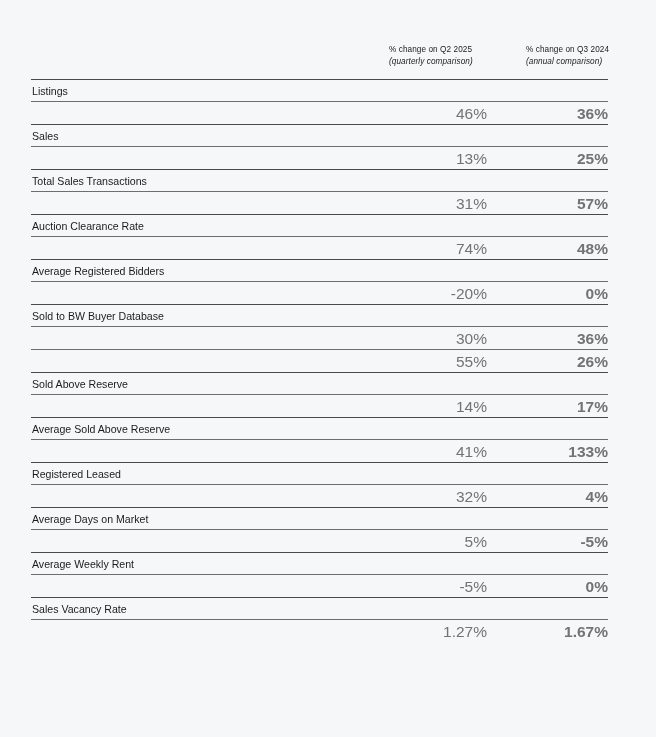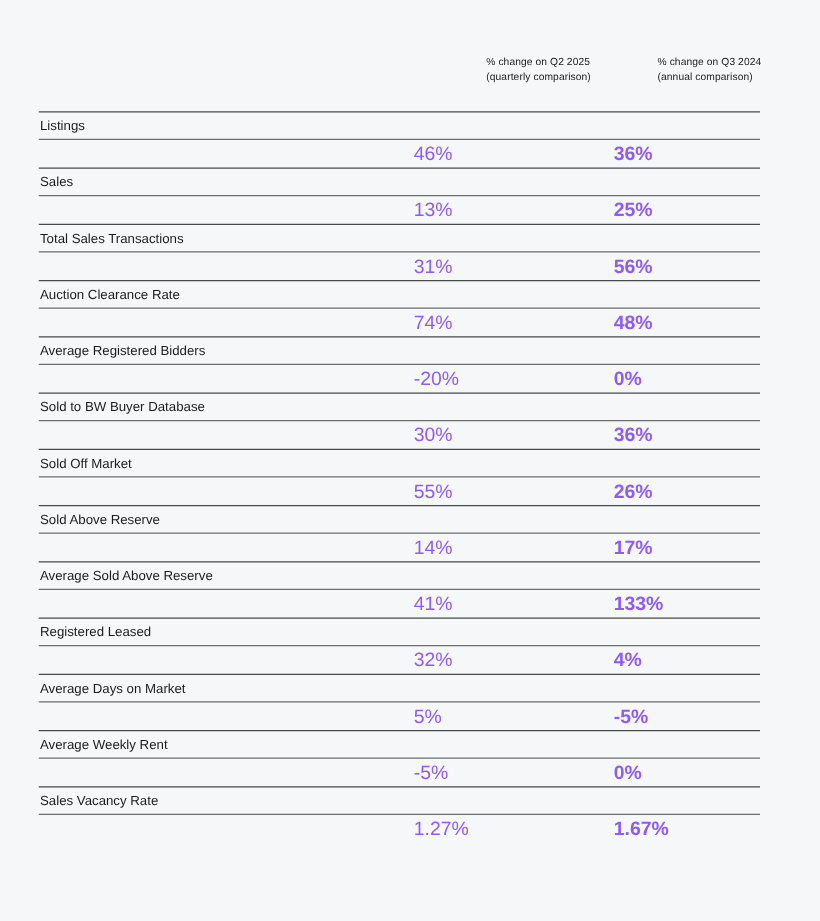--- a/index.html
+++ b/index.html
@@ -34,29 +34,29 @@
   .col-head {
     position: absolute;
     top: 0;
     font-size: 8.2px;
     line-height: 11.5px;
     letter-spacing: 0.01em;
     color: #1b1b1b;
     white-space: nowrap;
   }
   .col-head .ch-line1 { display: block; font-weight: 400; }
-  .col-head .ch-line2 { display: block; font-weight: 400; }
+  .col-head .ch-line2 { display: block; font-weight: 400; font-style: italic; }
   .col-head.c1 { left: 358px; }
   .col-head.c2 { left: 495px; }
 
   
   .table {
     position: absolute;
     left: 31px;
-    top: 89px;
+    top: 79px;
     width: 577px;
   }
   .metric { display: block; }
 
   .band {
     position: relative;
     box-sizing: border-box;
     border-top: 1px solid #4a4a4a;
     width: 100%;
   }
@@ -77,21 +77,22 @@
     line-height: 14px;
     color: #1b1b1b;
     white-space: nowrap;
   }
 
   .val {
     position: absolute;
     top: 2px;
     font-size: 15.5px;
     line-height: 20px;
-    color: #8b5cf6;
+    color: #737373;
+    text-align: right;
     white-space: nowrap;
   }
   .val.v1 {
     left: 300px;
     width: 156px;
   }
   .val.v2 {
     left: 460px;
     width: 117px;
     font-weight: bold;
@@ -131,21 +132,21 @@
           <div class="val v1">13%</div>
           <div class="val v2">25%</div>
         </div>
       </div>
       <div class="metric">
         <div class="band label-band">
           <div class="metric-label">Total Sales Transactions</div>
         </div>
         <div class="band value-band">
           <div class="val v1">31%</div>
-          <div class="val v2">56%</div>
+          <div class="val v2">57%</div>
         </div>
       </div>
       <div class="metric">
         <div class="band label-band">
           <div class="metric-label">Auction Clearance Rate</div>
         </div>
         <div class="band value-band">
           <div class="val v1">74%</div>
           <div class="val v2">48%</div>
         </div>
@@ -162,23 +163,20 @@
       <div class="metric">
         <div class="band label-band">
           <div class="metric-label">Sold to BW Buyer Database</div>
         </div>
         <div class="band value-band">
           <div class="val v1">30%</div>
           <div class="val v2">36%</div>
         </div>
       </div>
       <div class="metric">
-        <div class="band label-band">
-          <div class="metric-label">Sold Off Market</div>
-        </div>
         <div class="band value-band">
           <div class="val v1">55%</div>
           <div class="val v2">26%</div>
         </div>
       </div>
       <div class="metric">
         <div class="band label-band">
           <div class="metric-label">Sold Above Reserve</div>
         </div>
         <div class="band value-band">

